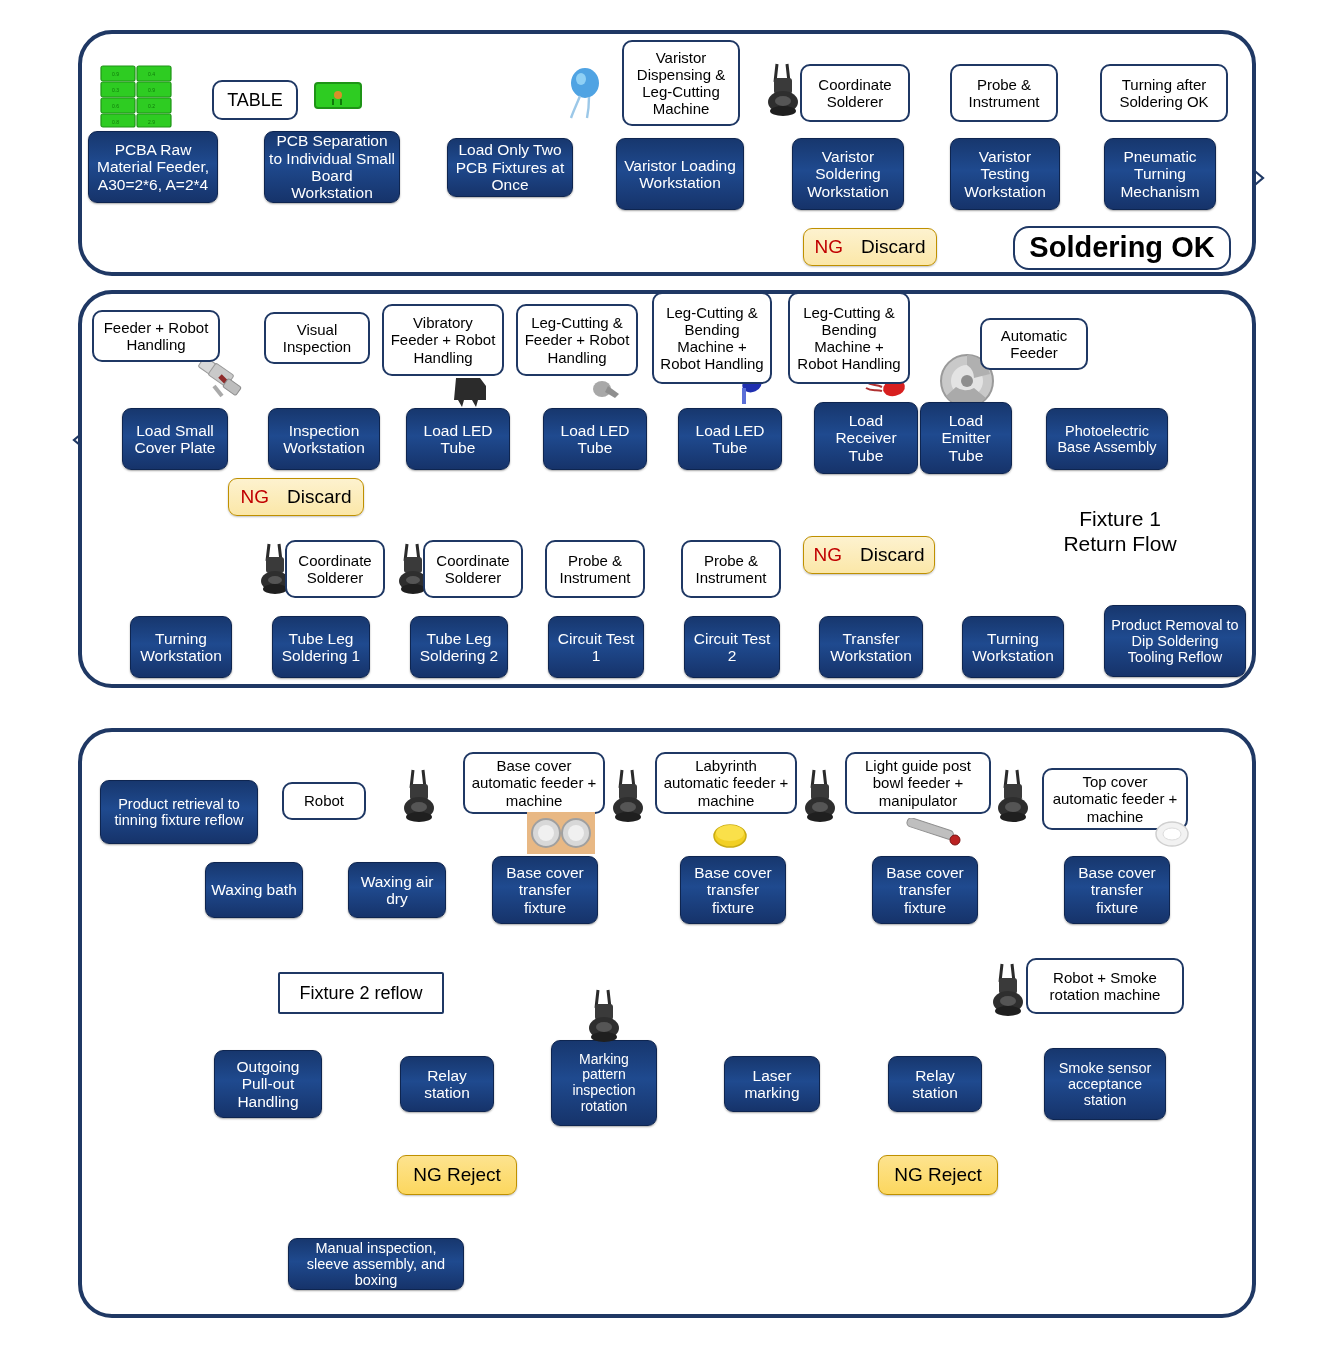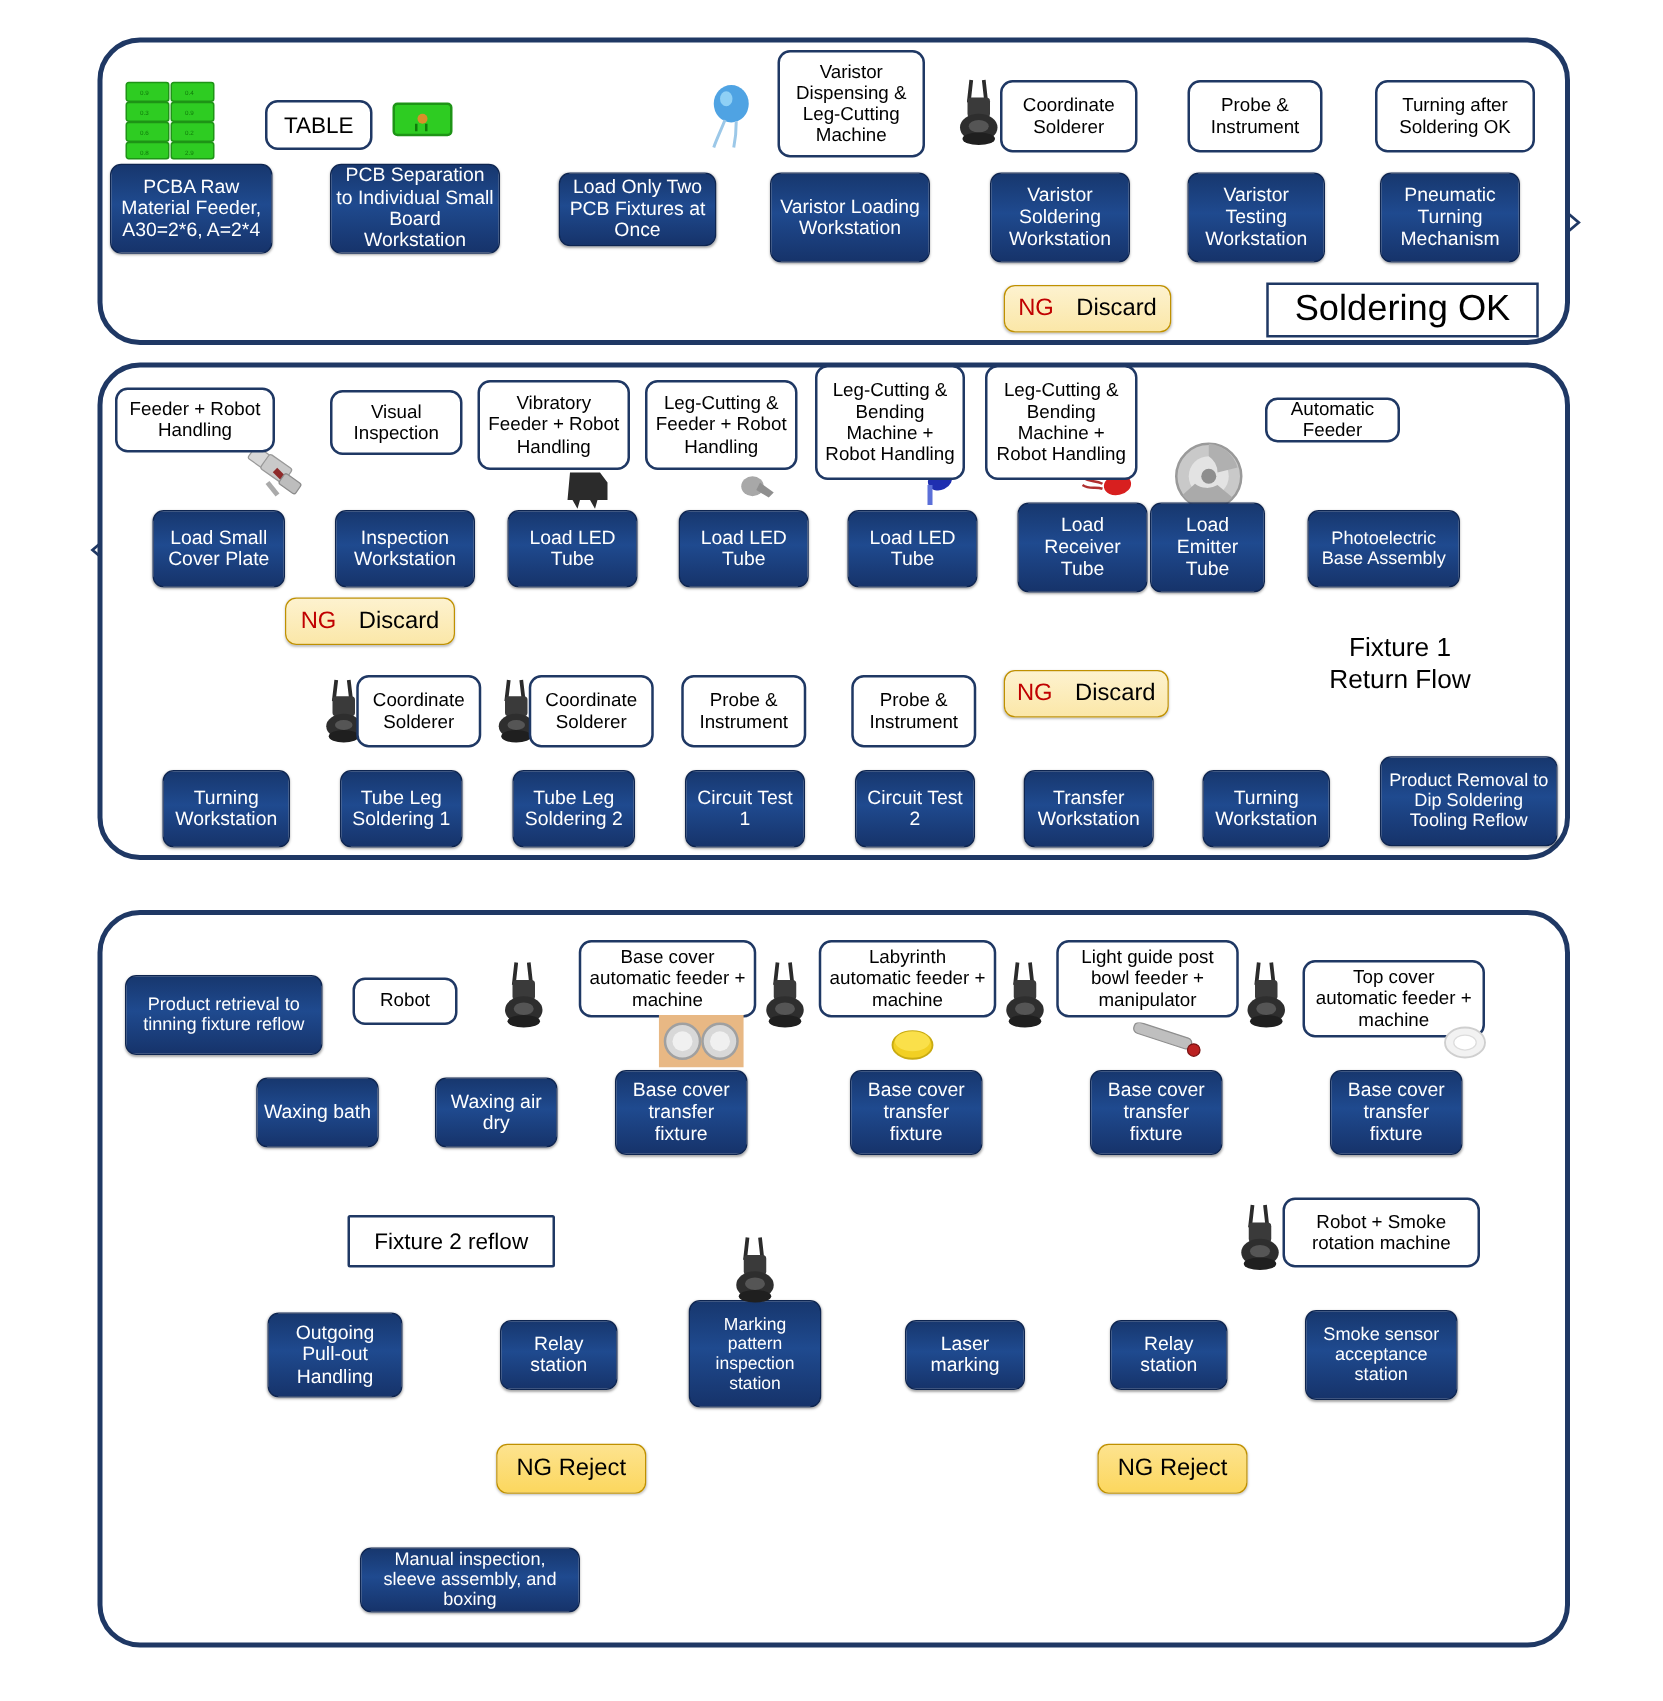--- a/index.html
+++ b/index.html
@@ -22,21 +22,21 @@
   .pbox.xs{font-size:14px;}
 
   
   .callout{
     position:absolute;box-sizing:border-box;background:#ffffff;
     border:2px solid #1F3864;border-radius:10px;color:#000;
     display:flex;align-items:center;justify-content:center;text-align:center;
     font-size:15px;line-height:1.14;padding:2px 5px;
   }
   .callout.sq{border-radius:2px;}
-  .bigok{font-size:29px;font-weight:400;border-radius:0;}
+  .bigok{font-size:29px;font-weight:700;border-radius:16px;}
 
   
   .ng{
     position:absolute;box-sizing:border-box;border:1px solid #bf9000;border-radius:9px;
     display:flex;align-items:center;justify-content:center;
     font-size:19px;color:#000;box-shadow:0 1px 2px rgba(0,0,0,.25);
   }
   .ng.discard{background:linear-gradient(180deg,#fdf2cf 0%,#fbe7a8 100%);}
   .ng.reject{background:linear-gradient(180deg,#fde38f 0%,#fcd75e 100%);}
   .ng .red{color:#c00000;margin-right:18px;}
@@ -329,21 +329,21 @@
       <circle cx="29" cy="29" r="6" fill="#8e8e8e"></circle>
     </svg>
   </div>
 
   <div class="callout" style="left:92px;top:310px;width:128px;height:52px;">Feeder + Robot Handling</div>
   <div class="callout" style="left:264px;top:312px;width:106px;height:52px;">Visual Inspection</div>
   <div class="callout" style="left:382px;top:304px;width:122px;height:72px;">Vibratory Feeder + Robot Handling</div>
   <div class="callout" style="left:516px;top:304px;width:122px;height:72px;">Leg-Cutting &amp; Feeder + Robot Handling</div>
   <div class="callout" style="left:652px;top:292px;width:120px;height:92px;">Leg-Cutting &amp; Bending Machine + Robot Handling</div>
   <div class="callout" style="left:788px;top:292px;width:122px;height:92px;">Leg-Cutting &amp; Bending Machine + Robot Handling</div>
-  <div class="callout" style="left:1012px;top:318px;width:108px;height:36px;">Automatic Feeder</div>
+  <div class="callout" style="left:980px;top:318px;width:108px;height:52px;">Automatic Feeder</div>
 
   <div class="pbox" style="left:122px;top:408px;width:106px;height:62px;">Load Small Cover Plate</div>
   <div class="pbox" style="left:268px;top:408px;width:112px;height:62px;">Inspection Workstation</div>
   <div class="pbox" style="left:406px;top:408px;width:104px;height:62px;">Load LED Tube</div>
   <div class="pbox" style="left:543px;top:408px;width:104px;height:62px;">Load LED Tube</div>
   <div class="pbox" style="left:678px;top:408px;width:104px;height:62px;">Load LED Tube</div>
   <div class="pbox" style="left:814px;top:402px;width:104px;height:72px;">Load Receiver Tube</div>
   <div class="pbox" style="left:920px;top:402px;width:92px;height:72px;">Load Emitter Tube</div>
   <div class="pbox sm" style="left:1046px;top:408px;width:122px;height:62px;">Photoelectric Base Assembly</div>
 
@@ -472,21 +472,21 @@
     <svg width="40" height="32" viewBox="0 0 40 32">
       <ellipse cx="20" cy="16" rx="16" ry="12" fill="#f2f2f2" stroke="#cfcfcf" stroke-width="1.5"></ellipse>
       <ellipse cx="20" cy="16" rx="9" ry="6" fill="#ffffff" stroke="#dcdcdc"></ellipse>
     </svg>
   </div>
 
   <div class="callout sq" style="left:278px;top:972px;width:166px;height:42px;font-size:18px;border-width:2px;">Fixture 2 reflow</div>
 
   <div class="pbox" style="left:214px;top:1050px;width:108px;height:68px;">Outgoing Pull-out Handling</div>
   <div class="pbox" style="left:400px;top:1056px;width:94px;height:56px;">Relay station</div>
-  <div class="pbox xs" style="left:551px;top:1040px;width:106px;height:86px;">Marking pattern inspection station</div>
+  <div class="pbox xs" style="left:551px;top:1040px;width:106px;height:86px;">Marking pattern inspection rotation</div>
   <div class="pbox" style="left:724px;top:1056px;width:96px;height:56px;">Laser marking</div>
   <div class="pbox" style="left:888px;top:1056px;width:94px;height:56px;">Relay station</div>
   <div class="pbox sm" style="left:1044px;top:1048px;width:122px;height:72px;">Smoke sensor acceptance station</div>
 
   <div class="robo" style="left:584px;top:988px;width:40px;height:58px;">
     <svg width="40" height="58" viewBox="0 0 40 58">
       <path d="M14,2 L12,20 M24,2 L26,20" stroke="#2b2b2b" stroke-width="3" fill="none"></path>
       <rect x="11" y="16" width="18" height="16" rx="3" fill="#3a3a3a"></rect>
       <ellipse cx="20" cy="40" rx="15" ry="11" fill="#2e2e2e"></ellipse>
       <ellipse cx="20" cy="39" rx="8" ry="5" fill="#555"></ellipse>

